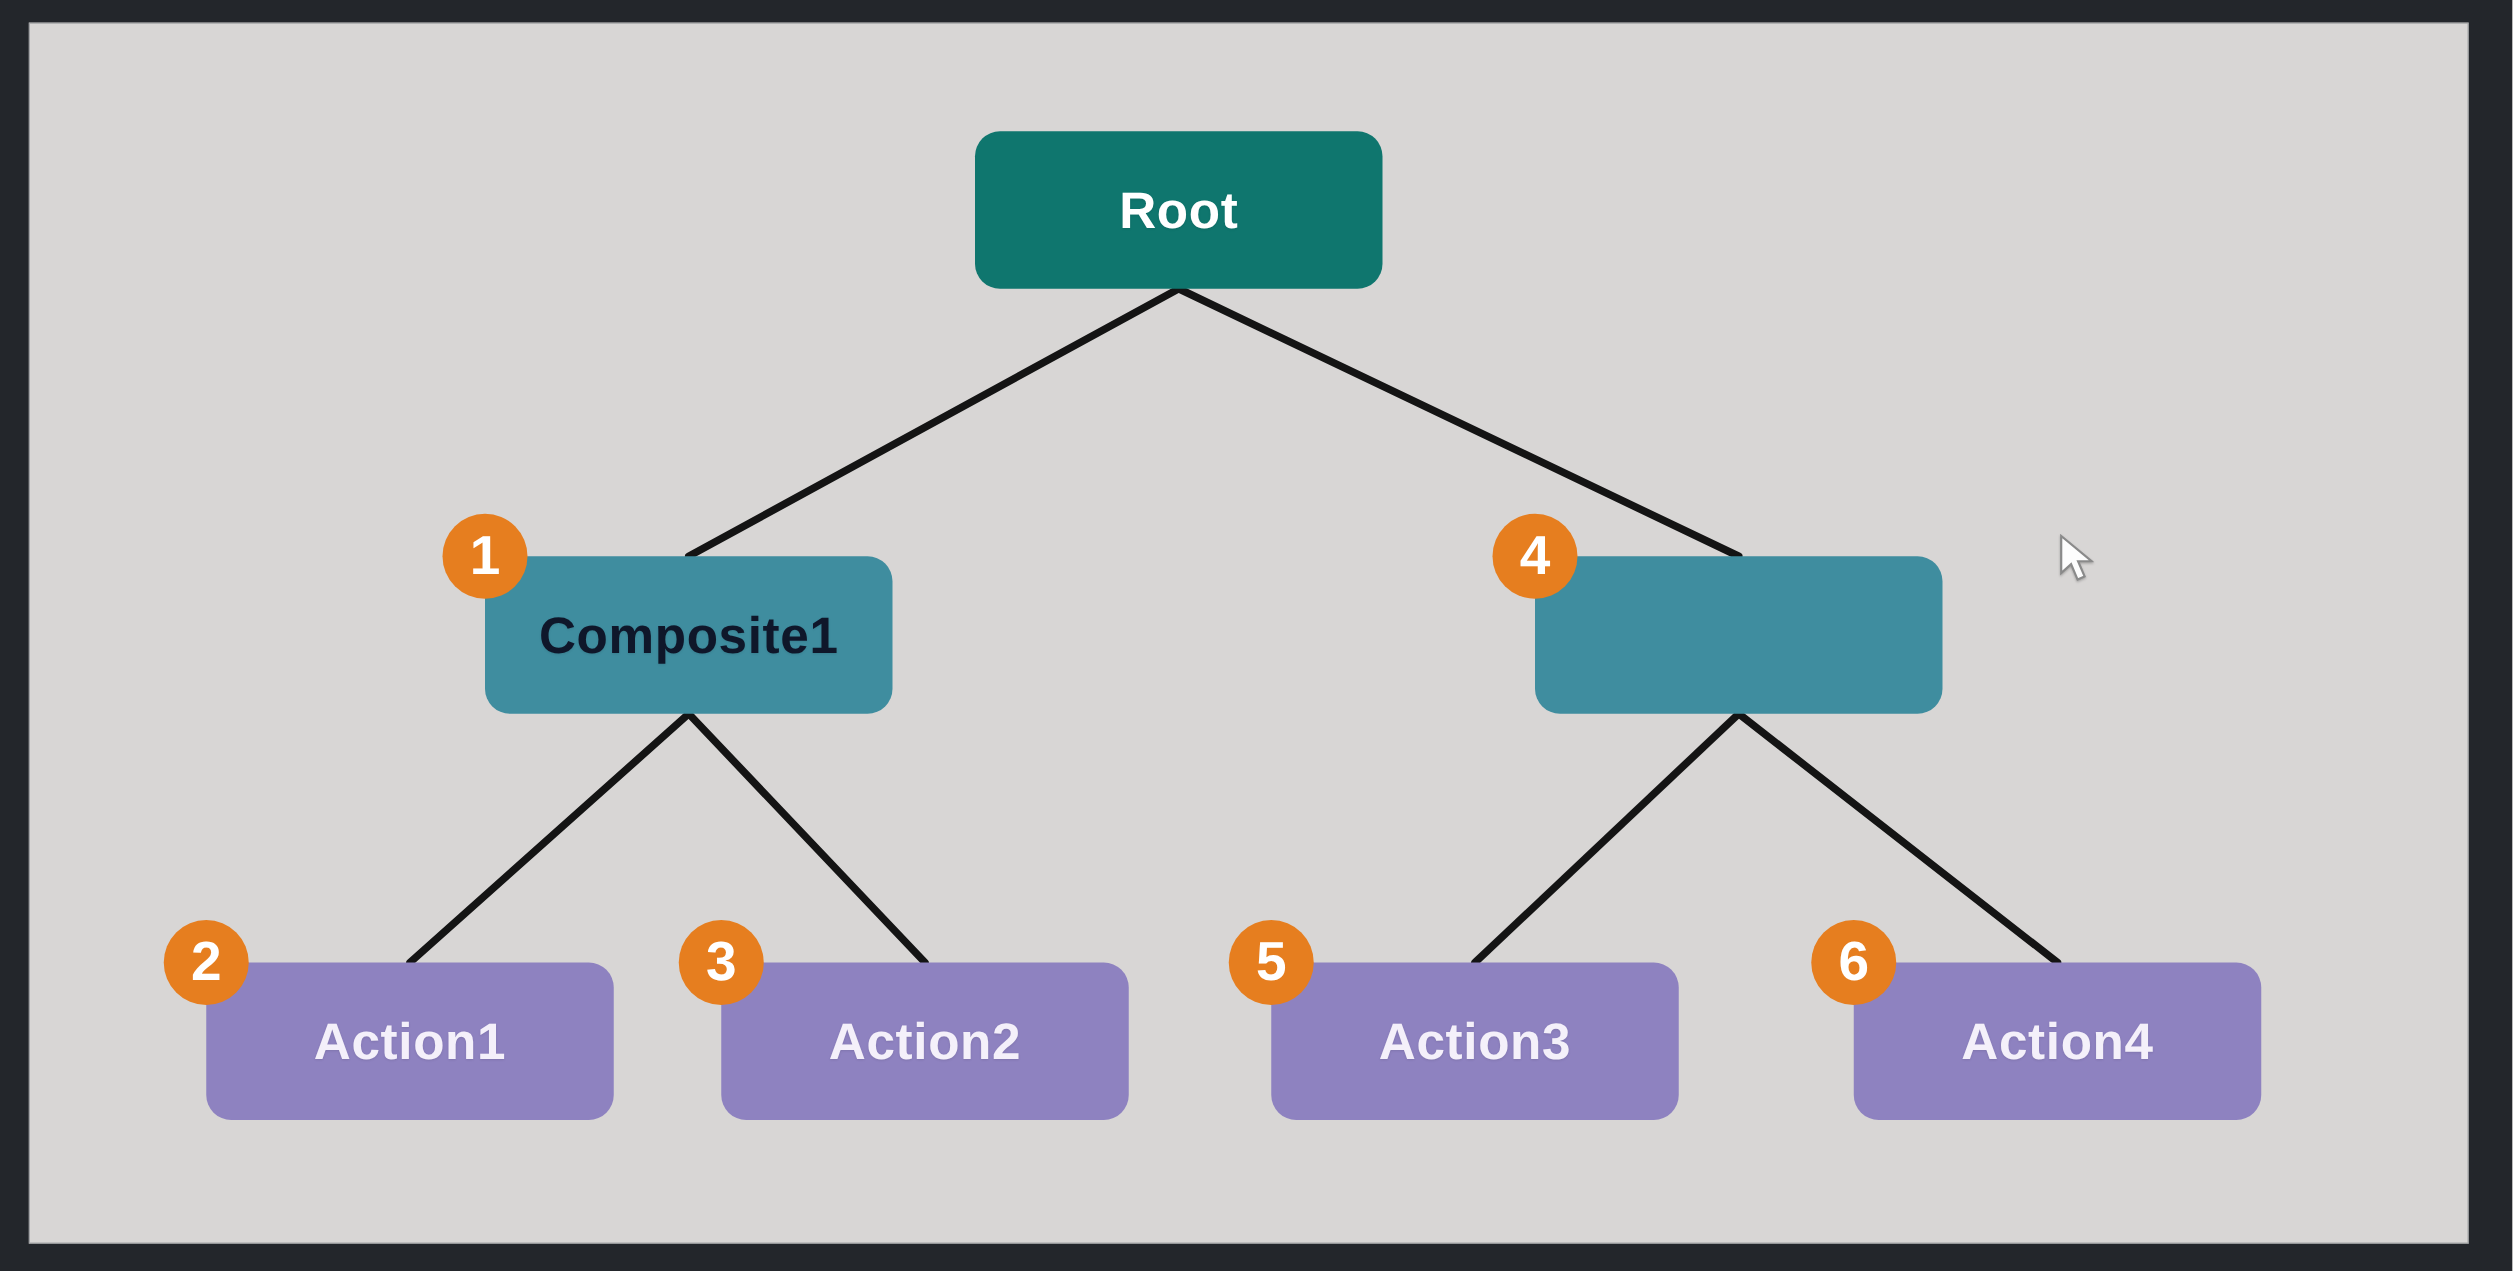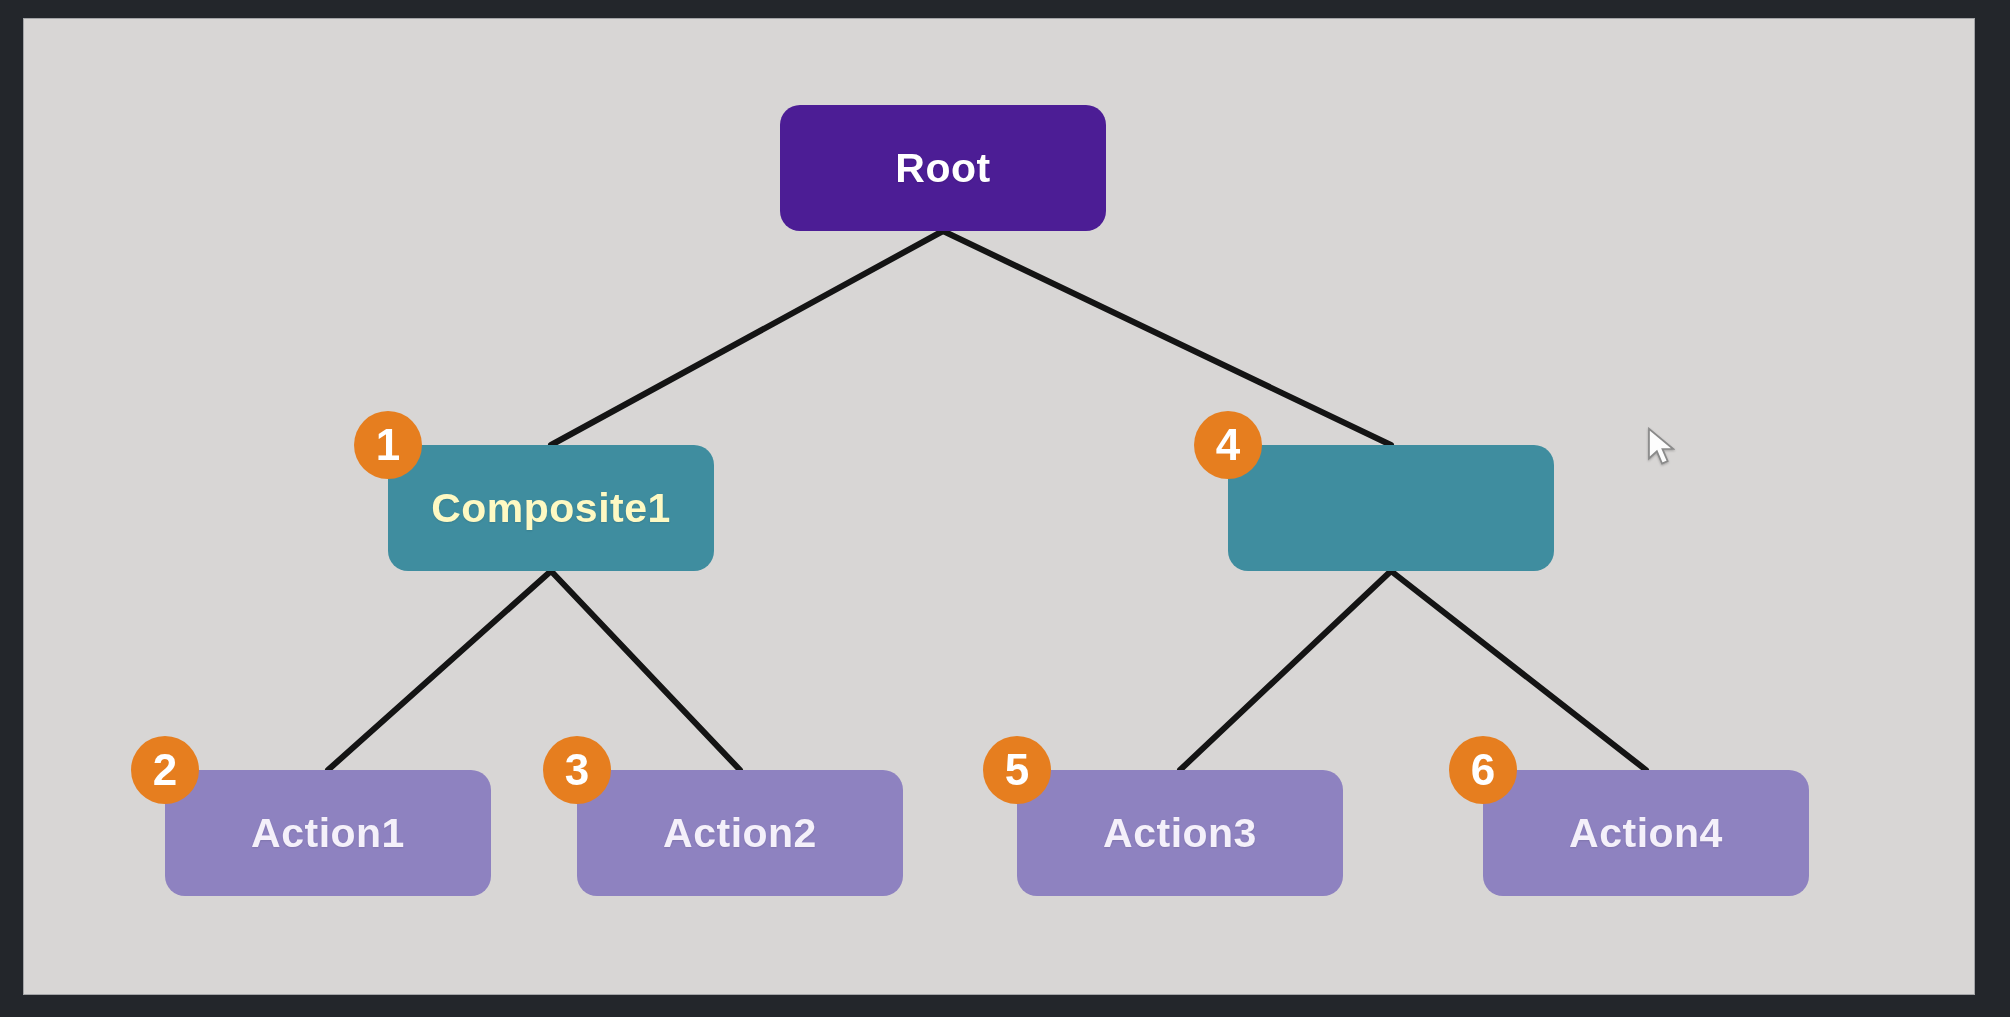--- a/index.html
+++ b/index.html
@@ -48,24 +48,24 @@
     justify-content: center;
     box-sizing: border-box;
   }
   .node .label {
     font-size: 41px;
     font-weight: 700;
     letter-spacing: 0.5px;
     color: #f4f2f6;
     text-shadow: 0 1px 2px rgba(0,0,0,0.10);
   }
-  .node-root      { left: 757px;  top: 87px;  background: #4c1d95; }
+  .node-root      { left: 757px;  top: 87px;  background: #0f766e; }
   .node-root .label { color: #ffffff; }
   .node-composite { background: #3f8d9f; }
-  .node-composite .label { color: #fef9c3; }
+  .node-composite .label { color: #0f172a; }
   .node-action    { background: #8e82c0; }
   .node-action .label { color: #f4f0fa; }
   .node-composite1 { left: 365px;  top: 427px; }
   .node-composite2 { left: 1205px; top: 427px; }
   .node-action1    { left: 142px;  top: 752px; }
   .node-action2    { left: 554px;  top: 752px; }
   .node-action3    { left: 994px;  top: 752px; }
   .node-action4    { left: 1460px; top: 752px; }
   .badge {
     position: absolute;

